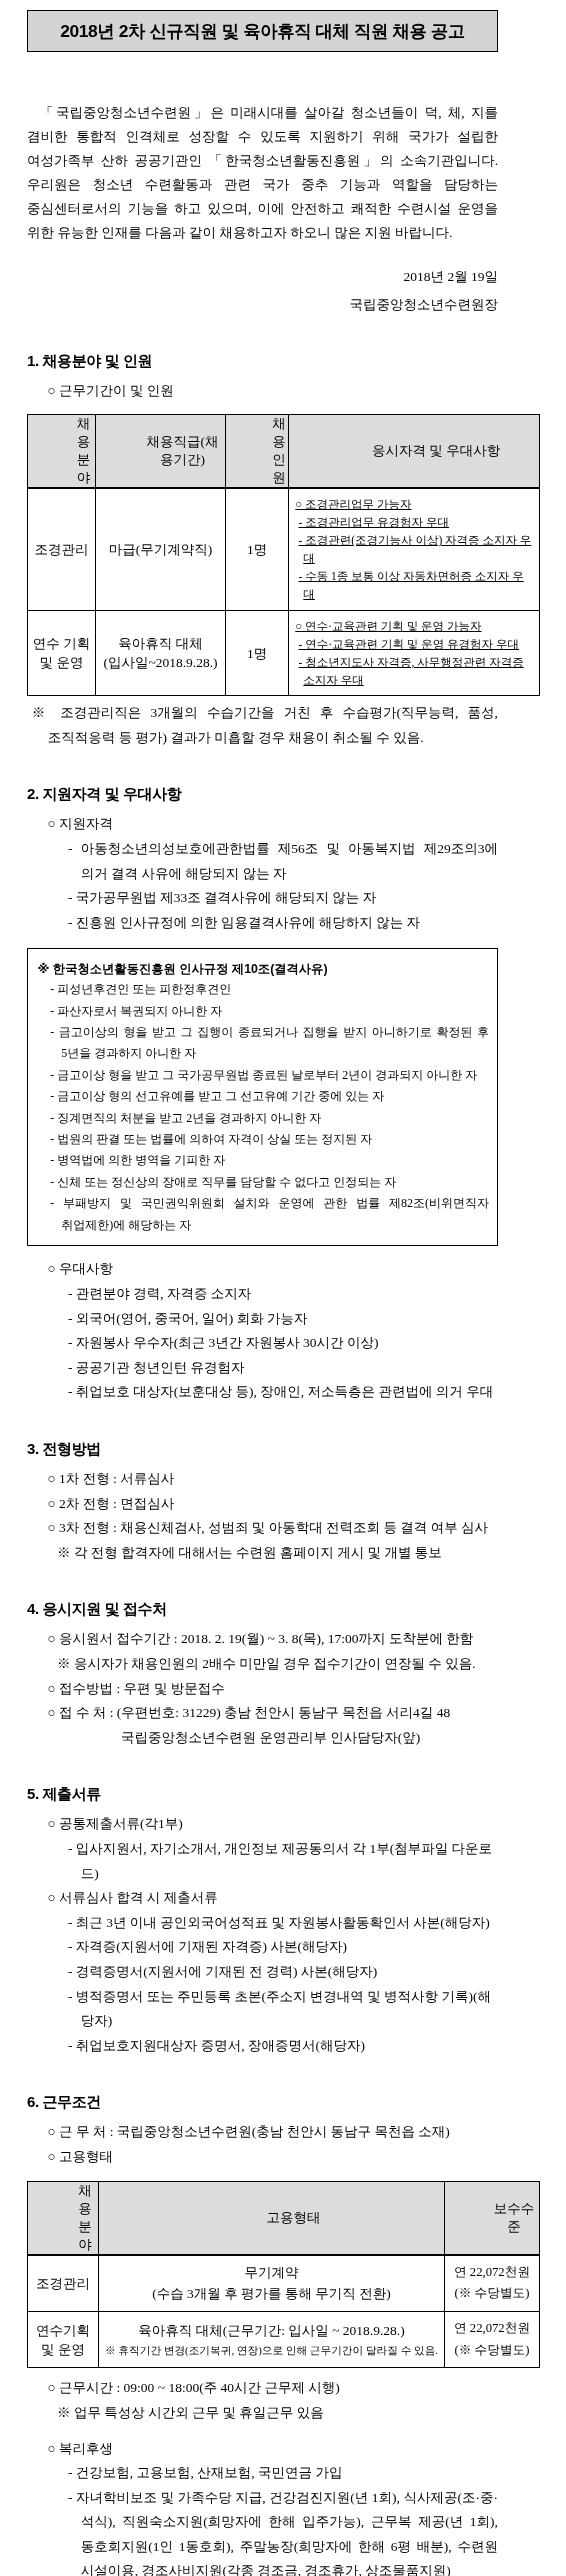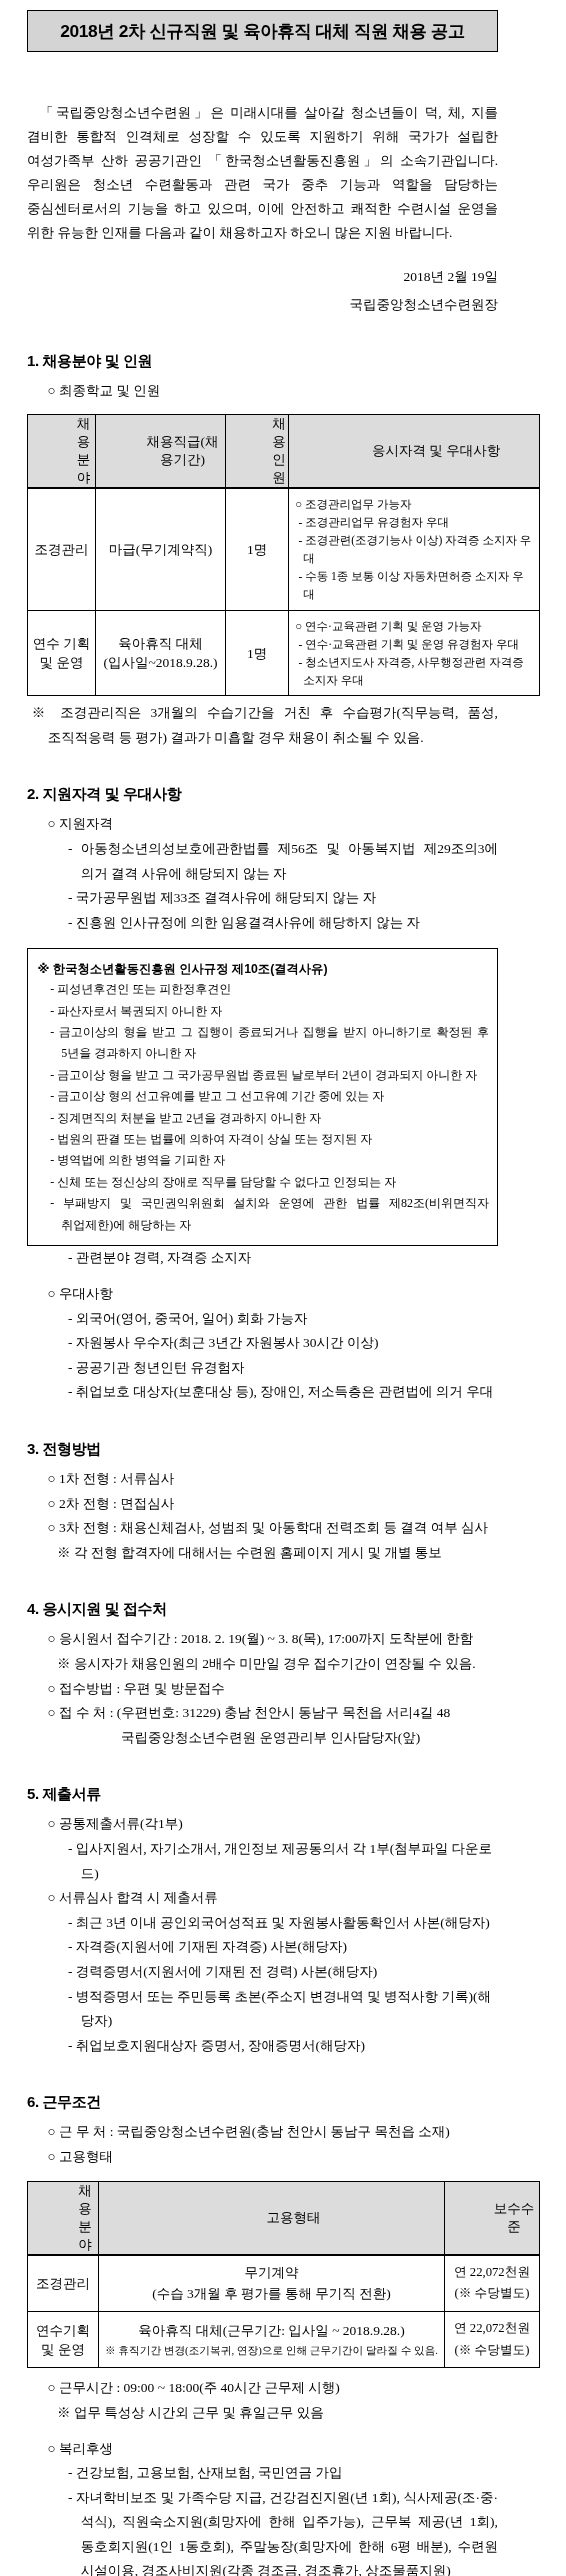--- a/index.html
+++ b/index.html
@@ -67,21 +67,21 @@
     height:32px;
     font-size:13.5px;
     border-bottom:2.4px double #000;
   }
   .t1 col.c-field { width:68px; }
   .t1 col.c-grade { width:130px; }
   .t1 col.c-count { width:63px; }
   .t1 col.c-qual  { width:251px; }
   .t1 td { padding:4.8px 3.2px; }
   .td-center { text-align:center; white-space:pre-line; line-height:19px; }
-  .quals { font-size:11.5px; line-height:18px; padding:6.3px 4.8px 6.3px 6.3px !important; }
+  .quals { font-size:11.5px; line-height:18px; padding:6.3px 4.8px 6.3px 6.3px !important;text-decoration:underline; }
   .quals .q-sub { padding-left:8px; text-indent:-4.8px; }
 
   .t2 col.c2-field { width:71px; }
   .t2 col.c2-type  { width:346px; }
   .t2 col.c2-pay   { width:95px; }
   .t2 td { padding:6.3px 3.2px; text-align:center; }
   .t2 .type-main { line-height:21.4px; }
   .t2 .type-sub  { font-size:10.7px; line-height:17.4px; }
   .t2 .pay-line  { line-height:21.4px; font-size:12.7px; }
 
@@ -115,21 +115,21 @@
   <div class="title-box">2018년 2차 신규직원 및 육아휴직 대체 직원 채용 공고</div>
 
   <p class="intro">「국립중앙청소년수련원」은 미래시대를 살아갈 청소년들이 덕, 체, 지를 겸비한 통합적 인격체로 성장할 수 있도록 지원하기 위해 국가가 설립한 여성가족부 산하 공공기관인 「한국청소년활동진흥원」의 소속기관입니다. 우리원은 청소년 수련활동과 관련 국가 중추 기능과 역할을 담당하는 중심센터로서의 기능을 하고 있으며, 이에 안전하고 쾌적한 수련시설 운영을 위한 유능한 인재를 다음과 같이 채용하고자 하오니 많은 지원 바랍니다.</p>
 
   <div class="sign-block">
     <div>2018년 2월 19일</div>
     <div>국립중앙청소년수련원장</div>
   </div>
 
   <h2 class="sec-h first">1. 채용분야 및 인원</h2>
-  <div class="line lvl1 mt10">○ 최종학교 및 인원</div>
+  <div class="line lvl1 mt10">○ 근무기간이 및 인원</div>
 
   <table class="tbl t1">
     <colgroup>
         <col class="c-field">
         <col class="c-grade">
         <col class="c-count">
         <col class="c-qual">
       </colgroup>
     <thead>
       <tr>
@@ -180,22 +180,22 @@
     <div class="box-item">- 금고이상의 형을 받고 그 집행이 종료되거나 집행을 받지 아니하기로 확정된 후 5년을 경과하지 아니한 자</div>
     <div class="box-item">- 금고이상 형을 받고 그 국가공무원법 종료된 날로부터 2년이 경과되지 아니한 자</div>
     <div class="box-item">- 금고이상 형의 선고유예를 받고 그 선고유예 기간 중에 있는 자</div>
     <div class="box-item">- 징계면직의 처분을 받고 2년을 경과하지 아니한 자</div>
     <div class="box-item">- 법원의 판결 또는 법률에 의하여 자격이 상실 또는 정지된 자</div>
     <div class="box-item">- 병역법에 의한 병역을 기피한 자</div>
     <div class="box-item">- 신체 또는 정신상의 장애로 직무를 담당할 수 없다고 인정되는 자</div>
     <div class="box-item">- 부패방지 및 국민권익위원회 설치와 운영에 관한 법률 제82조(비위면직자 취업제한)에 해당하는 자</div>
   </div>
 
+  <div class="line lvl1 mt14">○ 우대사항</div>
   <div class="line lvl2">- 관련분야 경력, 자격증 소지자</div>
-  <div class="line lvl1 mt14">○ 우대사항</div>
   <div class="line lvl2">- 외국어(영어, 중국어, 일어) 회화 가능자</div>
   <div class="line lvl2">- 자원봉사 우수자(최근 3년간 자원봉사 30시간 이상)</div>
   <div class="line lvl2">- 공공기관 청년인턴 유경험자</div>
   <div class="line lvl2">- 취업보호 대상자(보훈대상 등), 장애인, 저소득층은 관련법에 의거 우대</div>
 
   <h2 class="sec-h">3. 전형방법</h2>
   <div class="line lvl1 mt10">○ 1차 전형 : 서류심사</div>
   <div class="line lvl1">○ 2차 전형 : 면접심사</div>
   <div class="line lvl1">○ 3차 전형 : 채용신체검사, 성범죄 및 아동학대 전력조회 등 결격 여부 심사</div>
   <div class="line note1">※ 각 전형 합격자에 대해서는 수련원 홈페이지 게시 및 개별 통보</div>

